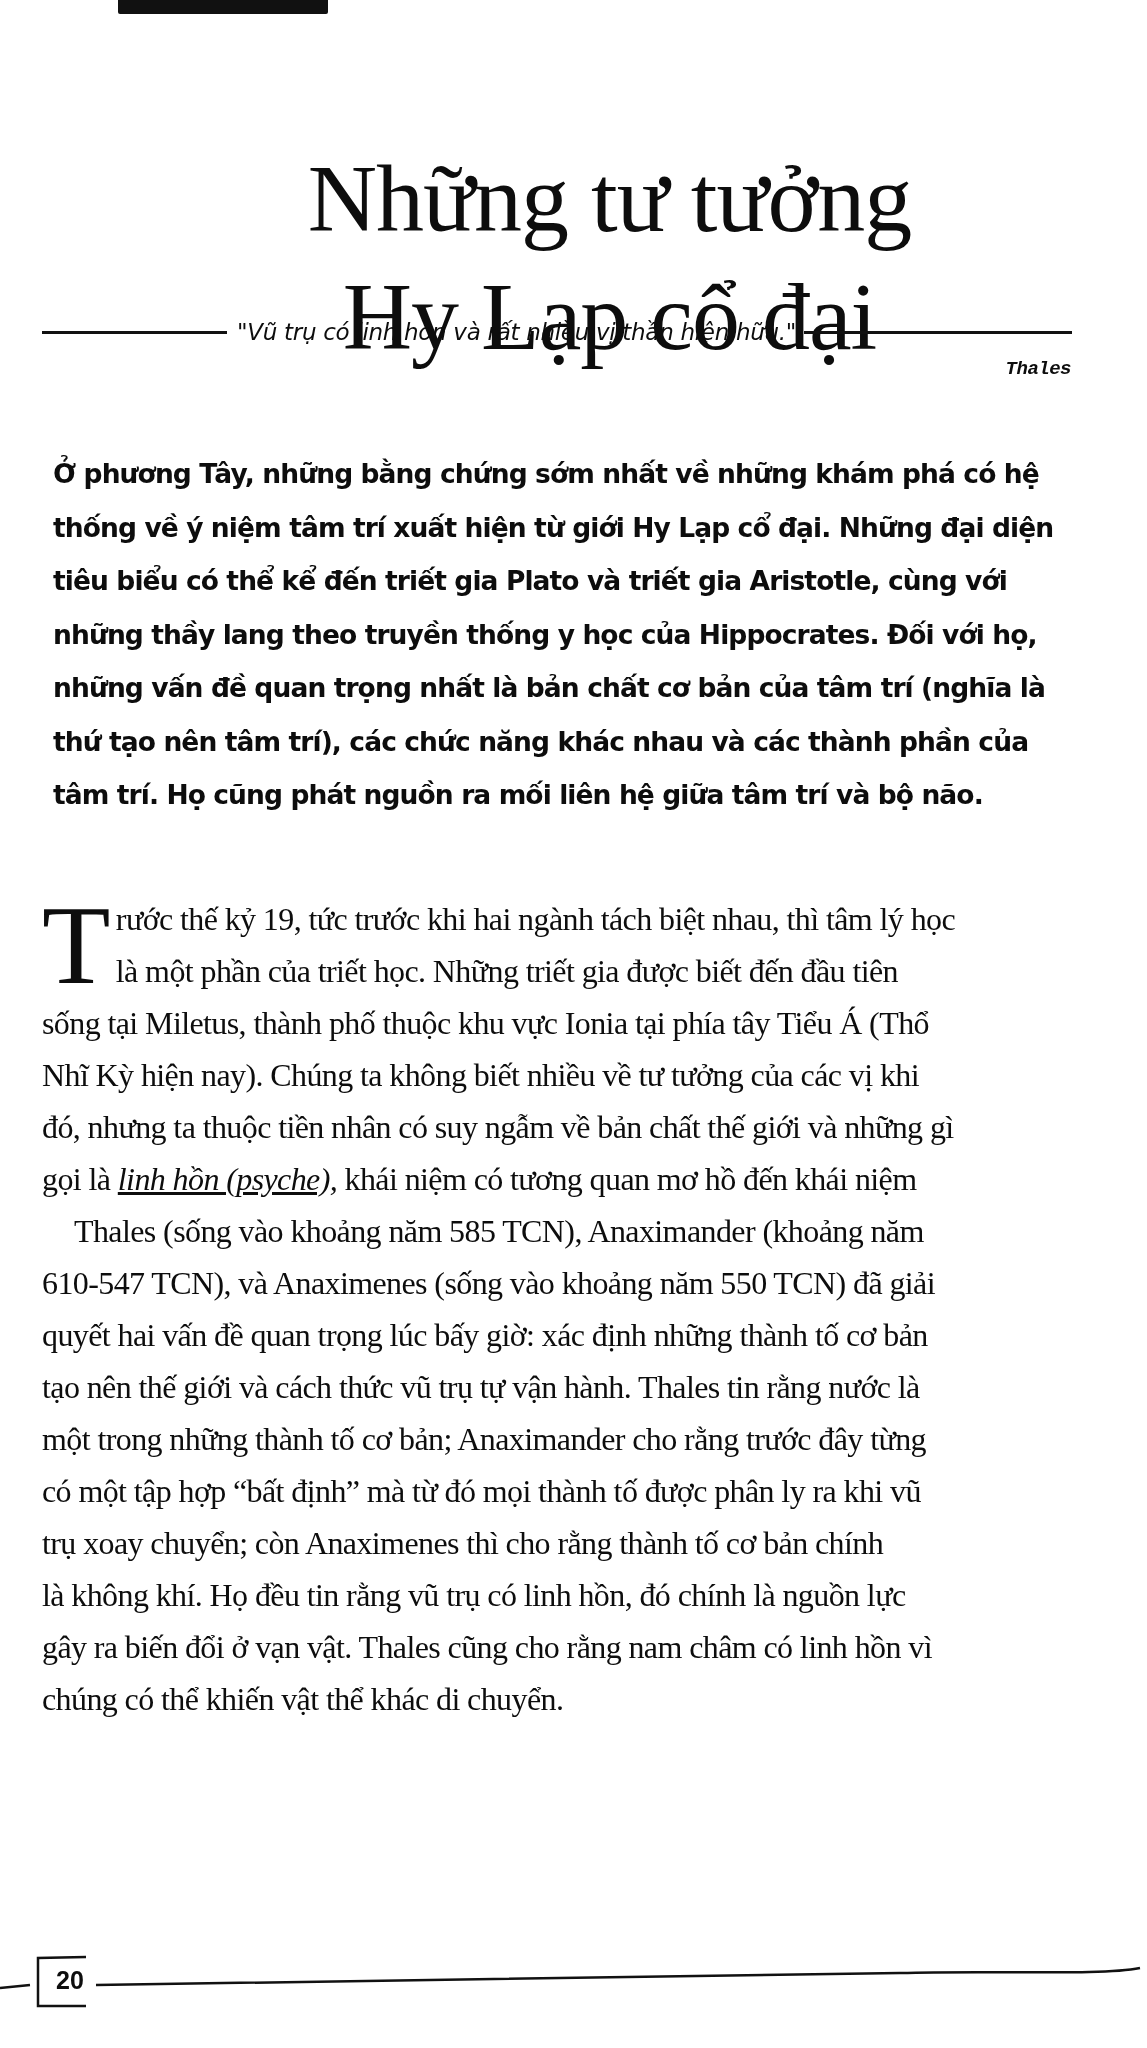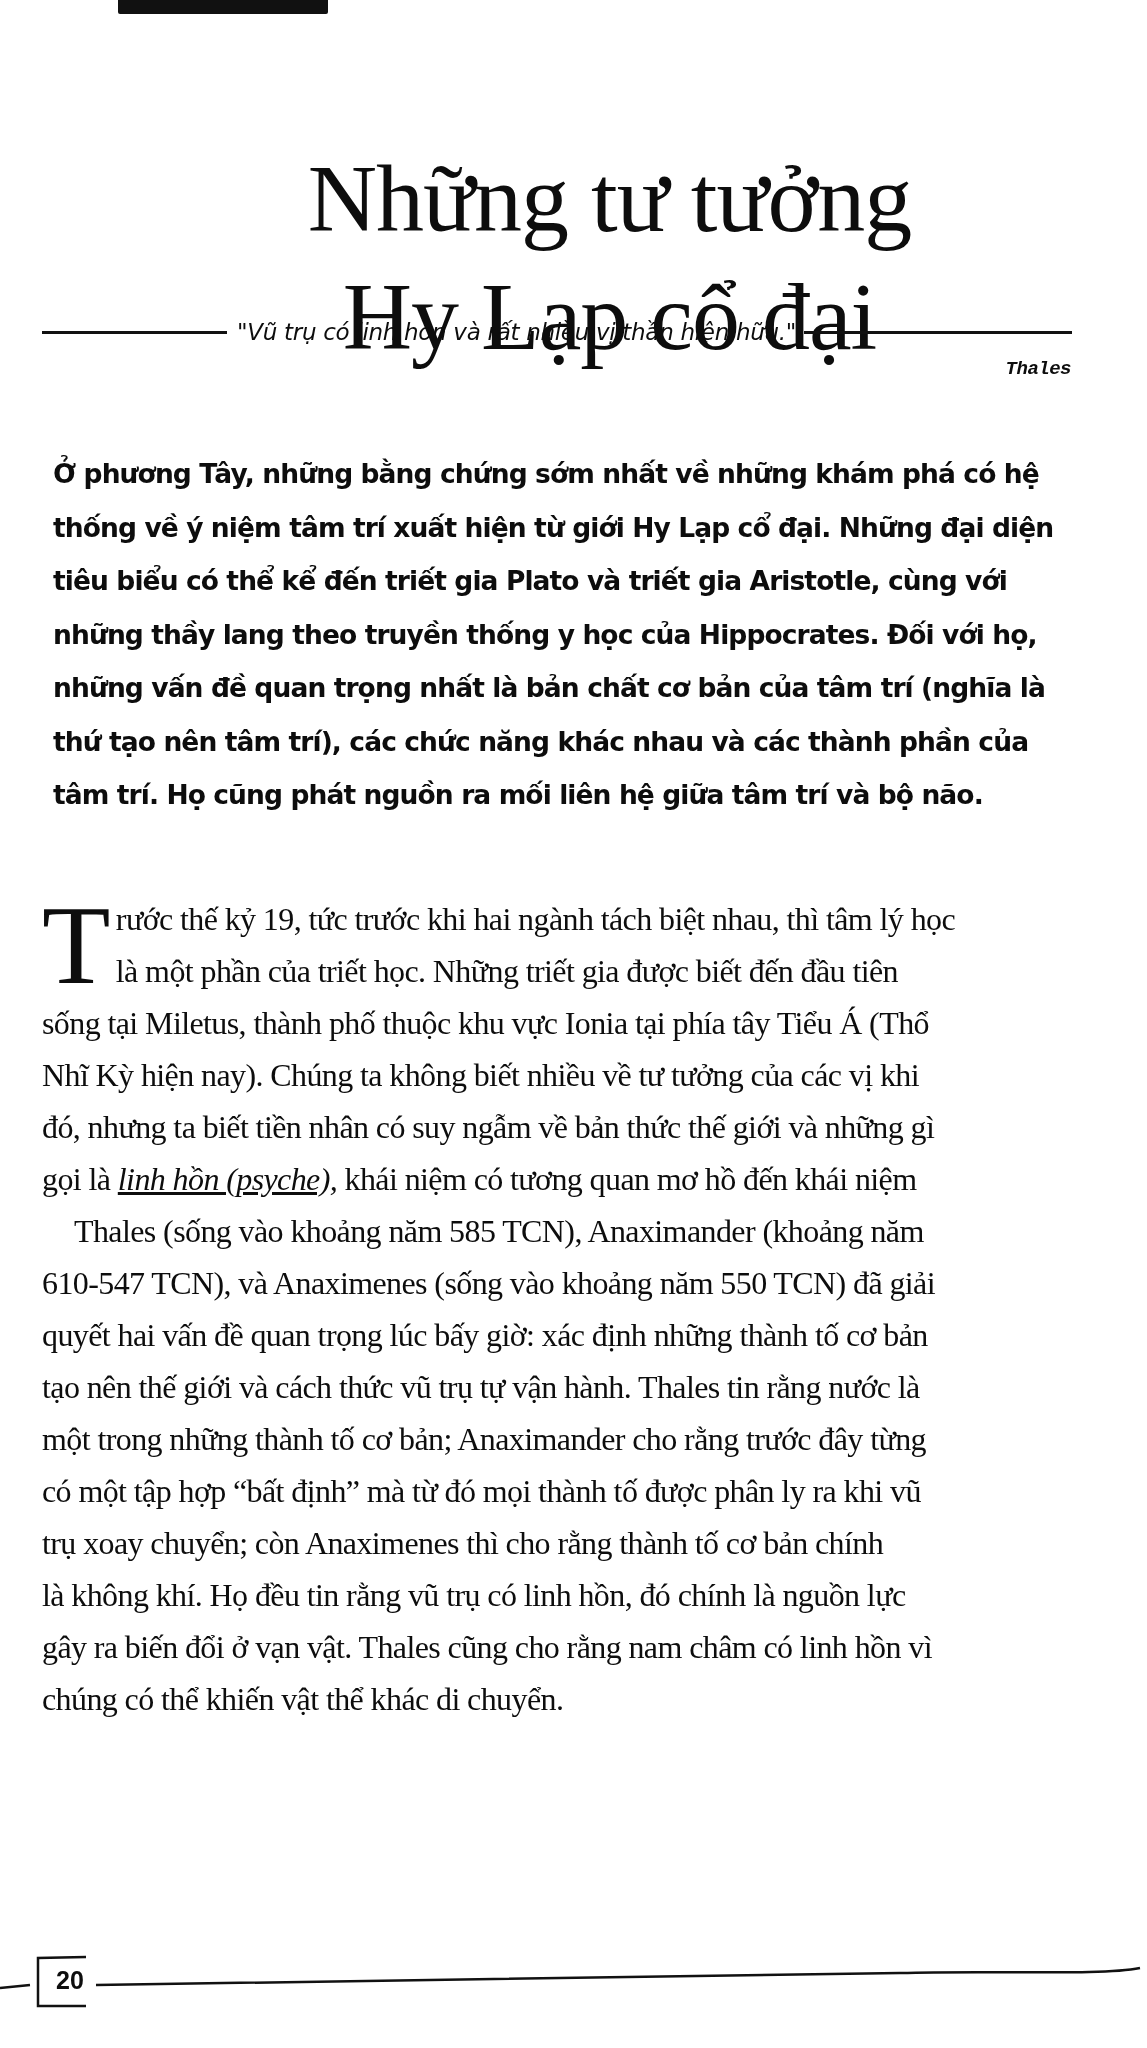--- a/index.html
+++ b/index.html
@@ -54,21 +54,21 @@
   <div>tâm trí. Họ cũng phát nguồn ra mối liên hệ giữa tâm trí và bộ não.</div>
 </div>
 
 <div class="body">
   <div>
     <span class="dropcap">T</span>
     <div class="line">rước thế kỷ 19, tức trước khi hai ngành tách biệt nhau, thì tâm lý học</div>
     <div class="line">là một phần của triết học. Những triết gia được biết đến đầu tiên</div>
     <div class="line" style="clear:left">sống tại Miletus, thành phố thuộc khu vực Ionia tại phía tây Tiểu Á (Thổ</div>
     <div class="line">Nhĩ Kỳ hiện nay). Chúng ta không biết nhiều về tư tưởng của các vị khi</div>
-    <div class="line">đó, nhưng ta biết tiền nhân có suy ngẫm về bản thức thế giới và những gì</div>
+    <div class="line">đó, nhưng ta thuộc tiền nhân có suy ngẫm về bản chất thế giới và những gì</div>
     <div class="line"><span>gọi là </span><span class="em">linh hồn (psyche),</span><span> khái niệm có tương quan mơ hồ đến khái niệm</span></div>
   </div>
   <div>
     <div class="line indent">Thales (sống vào khoảng năm 585 TCN), Anaximander (khoảng năm</div>
     <div class="line">610-547 TCN), và Anaximenes (sống vào khoảng năm 550 TCN) đã giải</div>
     <div class="line">quyết hai vấn đề quan trọng lúc bấy giờ: xác định những thành tố cơ bản</div>
     <div class="line">tạo nên thế giới và cách thức vũ trụ tự vận hành. Thales tin rằng nước là</div>
     <div class="line">một trong những thành tố cơ bản; Anaximander cho rằng trước đây từng</div>
     <div class="line">có một tập hợp “bất định” mà từ đó mọi thành tố được phân ly ra khi vũ</div>
     <div class="line">trụ xoay chuyển; còn Anaximenes thì cho rằng thành tố cơ bản chính</div>

